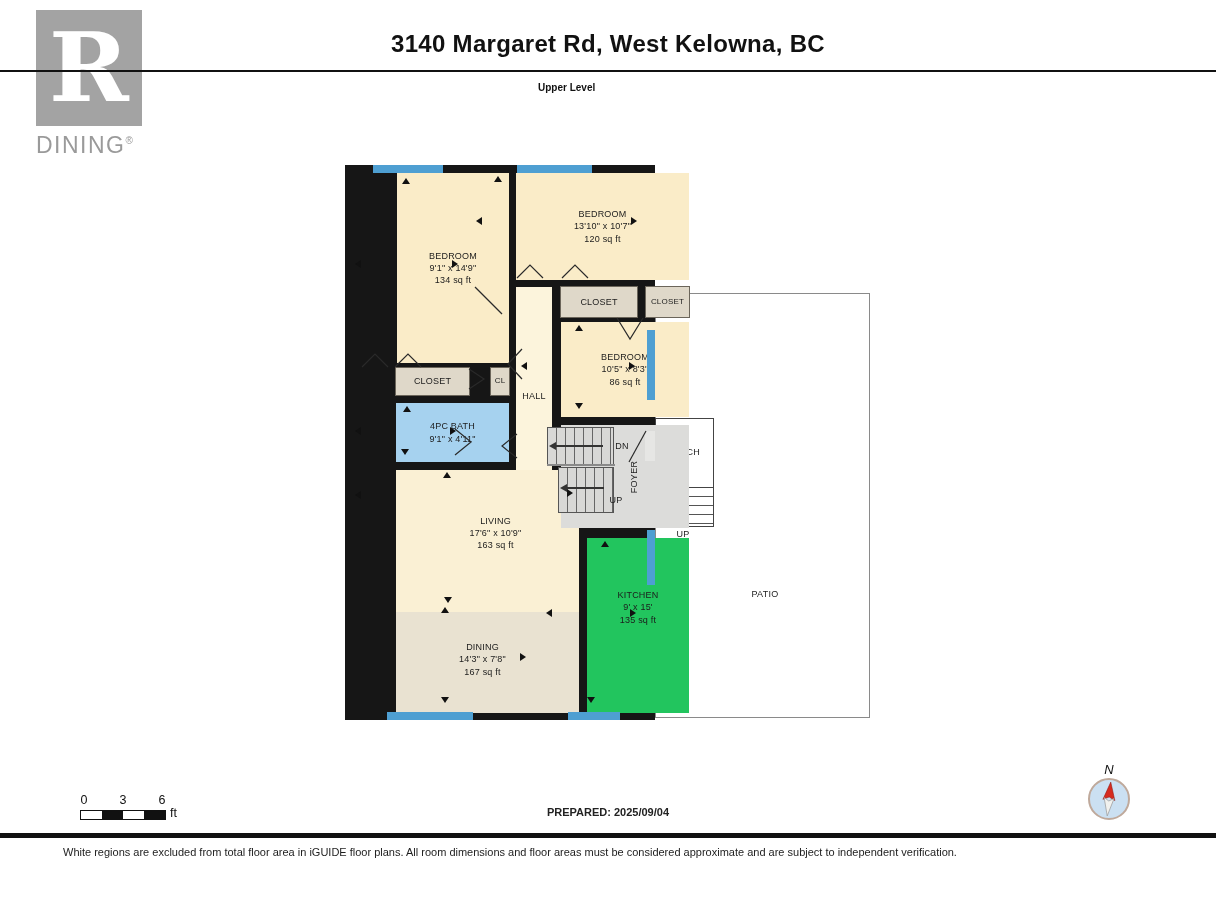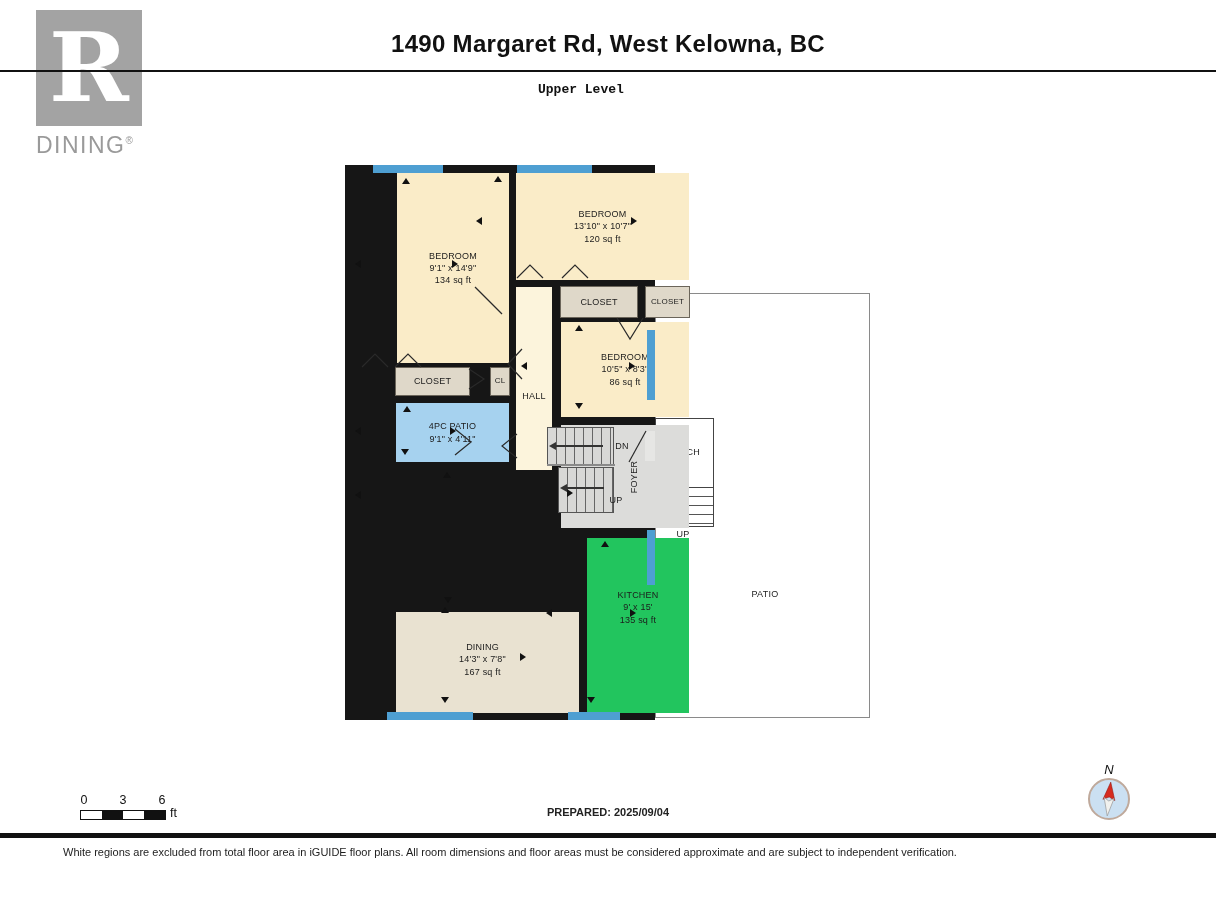--- a/index.html
+++ b/index.html
@@ -3,21 +3,21 @@
 <meta charset="utf-8">
 <style>
   html,body{margin:0;padding:0;}
   body{width:1216px;height:912px;position:relative;background:#ffffff;
        font-family:"Liberation Sans","DejaVu Sans",sans-serif;overflow:hidden;}
   .abs{position:absolute;}
 
   
   #title{left:0;right:0;top:30px;text-align:center;font-size:24px;font-weight:bold;color:#111;letter-spacing:.3px;}
   #title-rule{left:0;top:70px;width:1216px;height:2px;background:#111;z-index:5;}
-  #level-block{left:538px;top:82px;display:flex;gap:11px;font-size:13px;color:#111;font-family:Liberation Mono, monospace;}
+  #level-block{left:538px;top:82px;display:flex;gap:11px;font-size:10px;color:#111;}
   #level-label{font-weight:bold;}
   #area-lines div{line-height:19px;}
 
   
   #logo{left:36px;top:10px;width:140px;}
   #logo-box{position:relative;width:106px;height:116px;background:#a3a3a3;display:flex;align-items:center;justify-content:center;}
   #logo-letter{font-family:"DejaVu Serif","Liberation Serif",serif;font-weight:bold;font-size:96px;color:#fff;line-height:1;}
   #logo-word{margin-top:6px;font-size:23px;color:#9a9a9a;letter-spacing:1.5px;}
   #logo-word sup{font-size:10px;}
 
@@ -97,21 +97,21 @@
 </head>
 <body>
 
 <div class="abs" id="logo">
   <div id="logo-box">
     <span id="logo-letter">R</span>
   </div>
   <div id="logo-word"><span>DINING</span><sup>®</sup></div>
 </div>
 
-<div class="abs" id="title">1490 Margaret Rd, West Kelowna, BC</div>
+<div class="abs" id="title">3140 Margaret Rd, West Kelowna, BC</div>
 <div class="abs" id="title-rule"></div>
 
 <div class="abs" id="level-block">
   <div id="level-label">Upper Level</div>
 </div>
 
 <div class="abs" id="plan-wrap">
 
   <div class="abs" id="patio"></div>
   <div class="plan-label" id="patio-label">PATIO</div>
@@ -160,25 +160,32 @@
 
     <div class="room r-closet1">
       <div class="rlabel">CLOSET</div>
     </div>
     <div class="room r-cl1">
       <div class="rlabel">CL</div>
     </div>
 
     <div class="room r-bath">
       <div class="rlabel">
-        <div>4PC PATIO</div>
+        <div>4PC BATH</div>
         <div>9'1" x 4'11"</div>
       </div>
     </div>
 
+    <div class="room r-living">
+      <div class="rlabel">
+        <div>LIVING</div>
+        <div>17'6" x 10'9"</div>
+        <div>163 sq ft</div>
+      </div>
+    </div>
 
     <div class="room r-dining">
       <div class="rlabel">
         <div>DINING</div>
         <div>14'3" x 7'8"</div>
         <div>167 sq ft</div>
       </div>
     </div>
 
     <div class="room r-kitchen">

